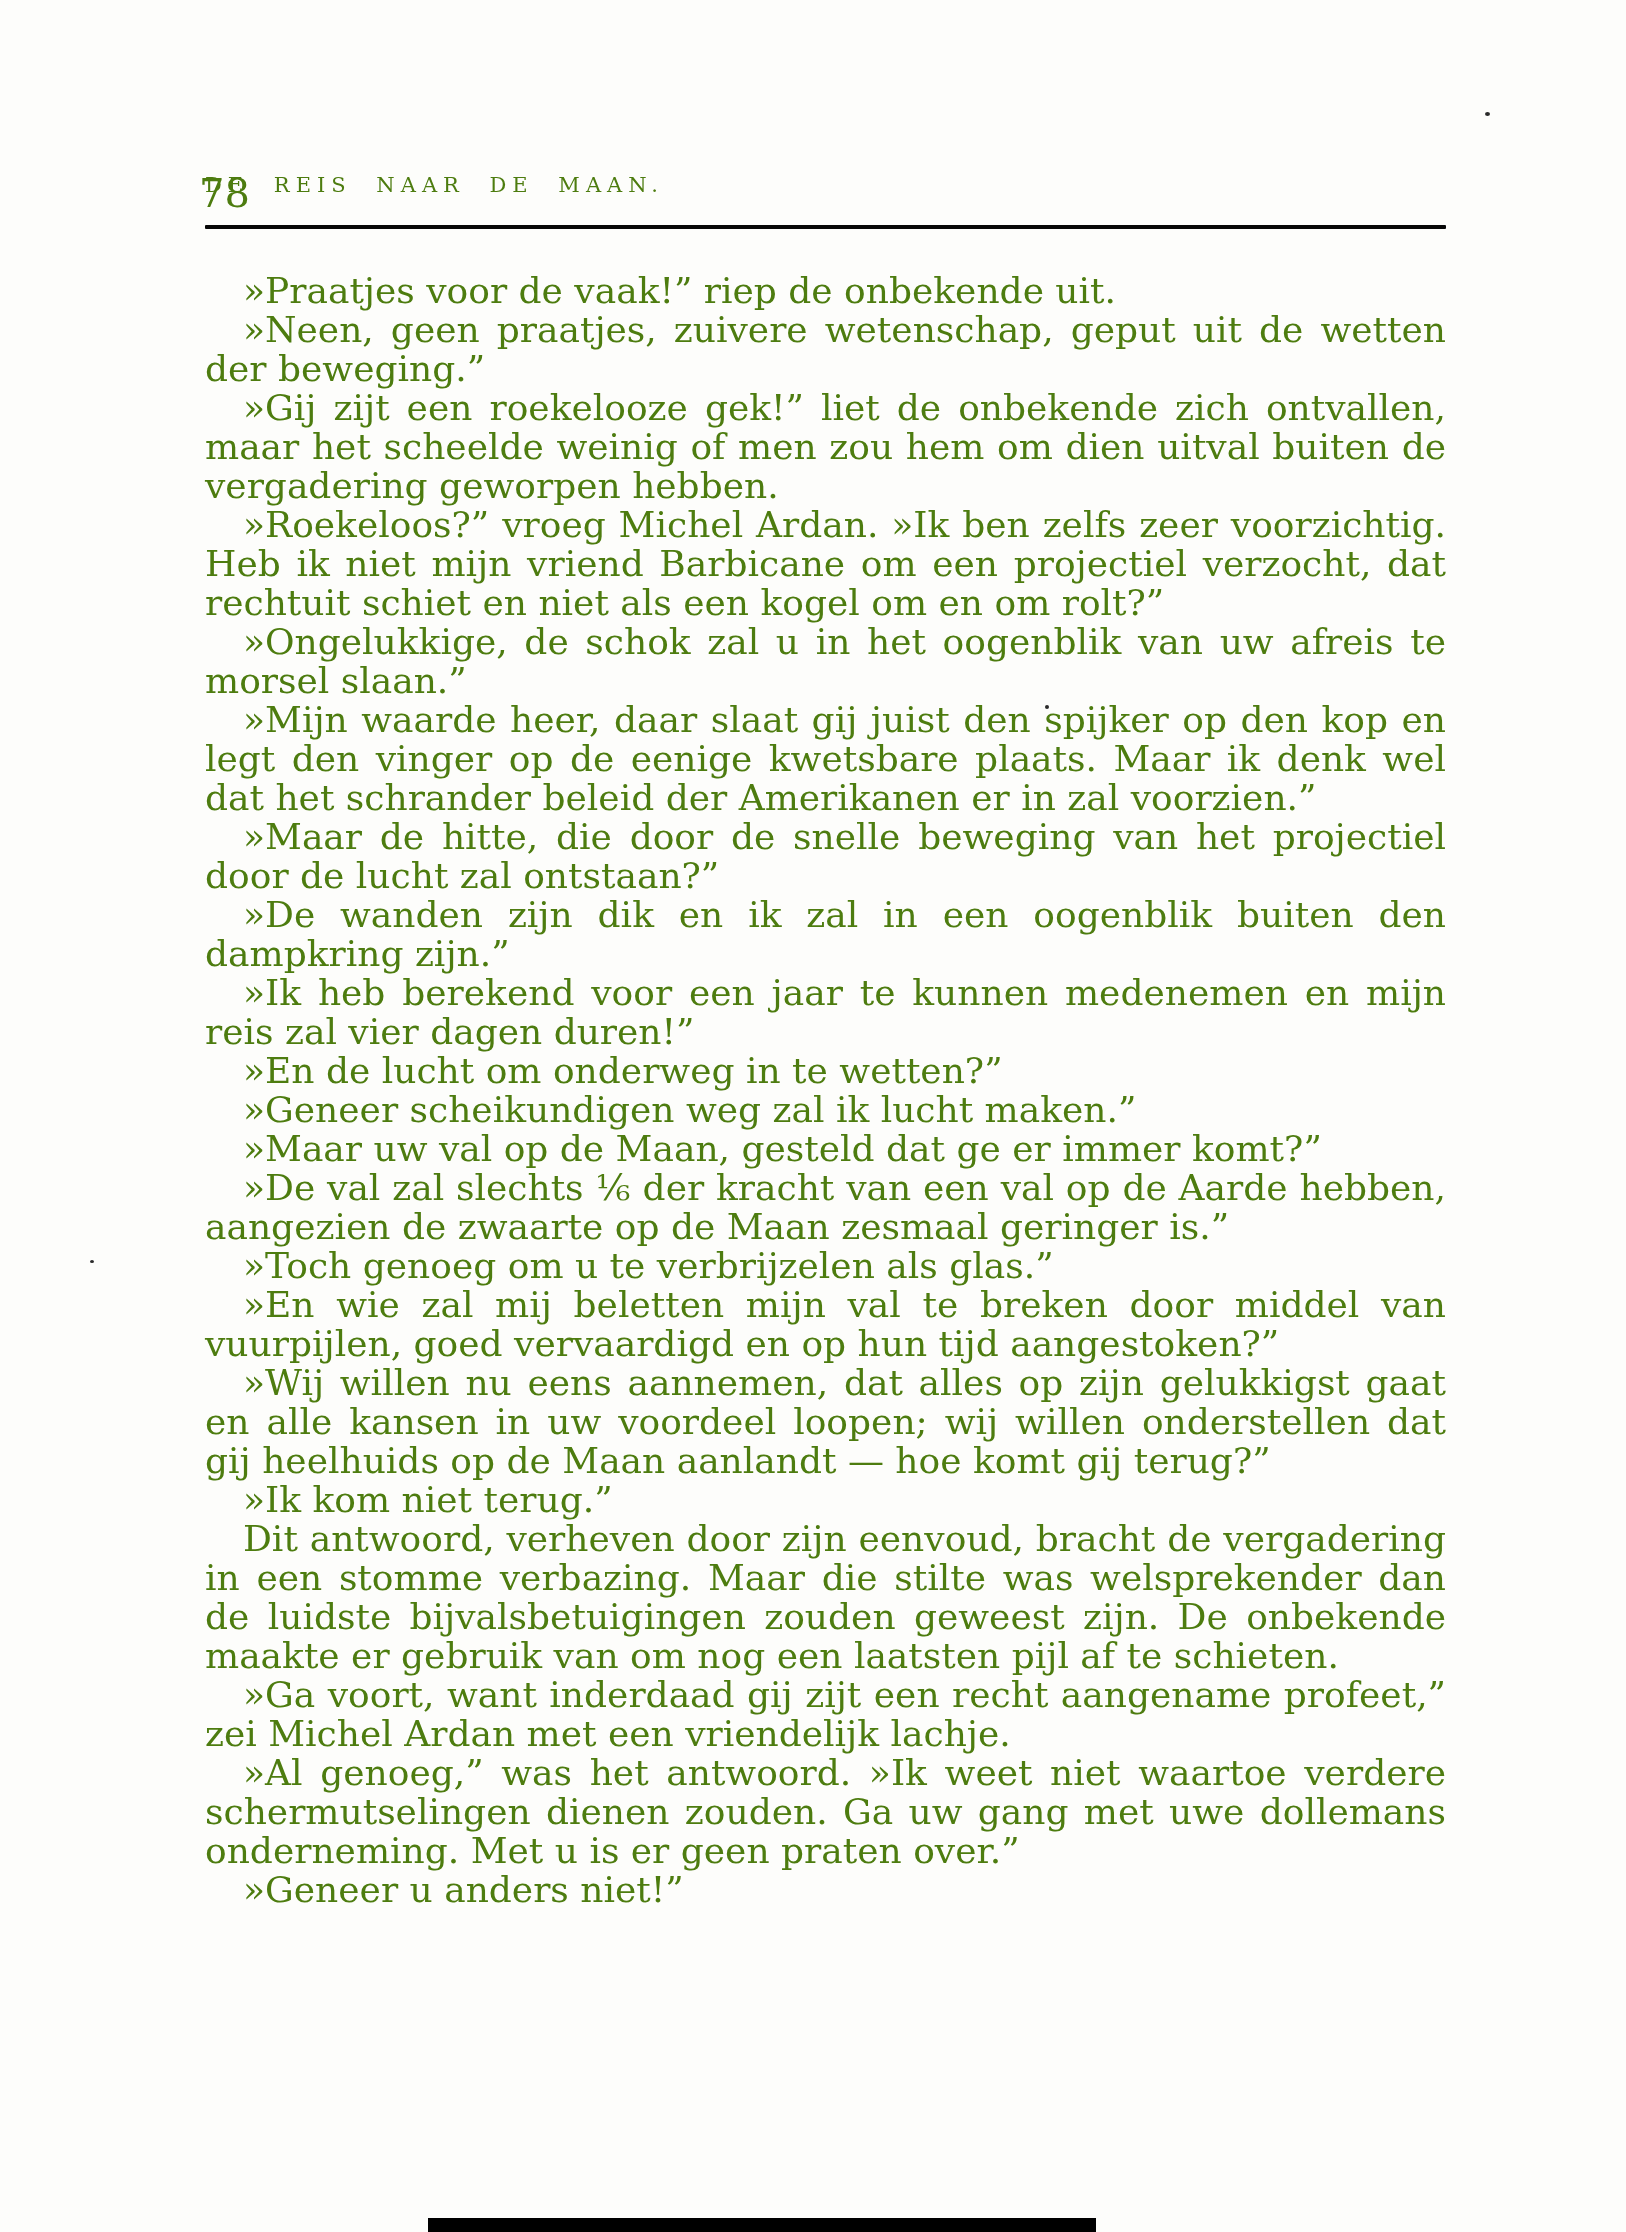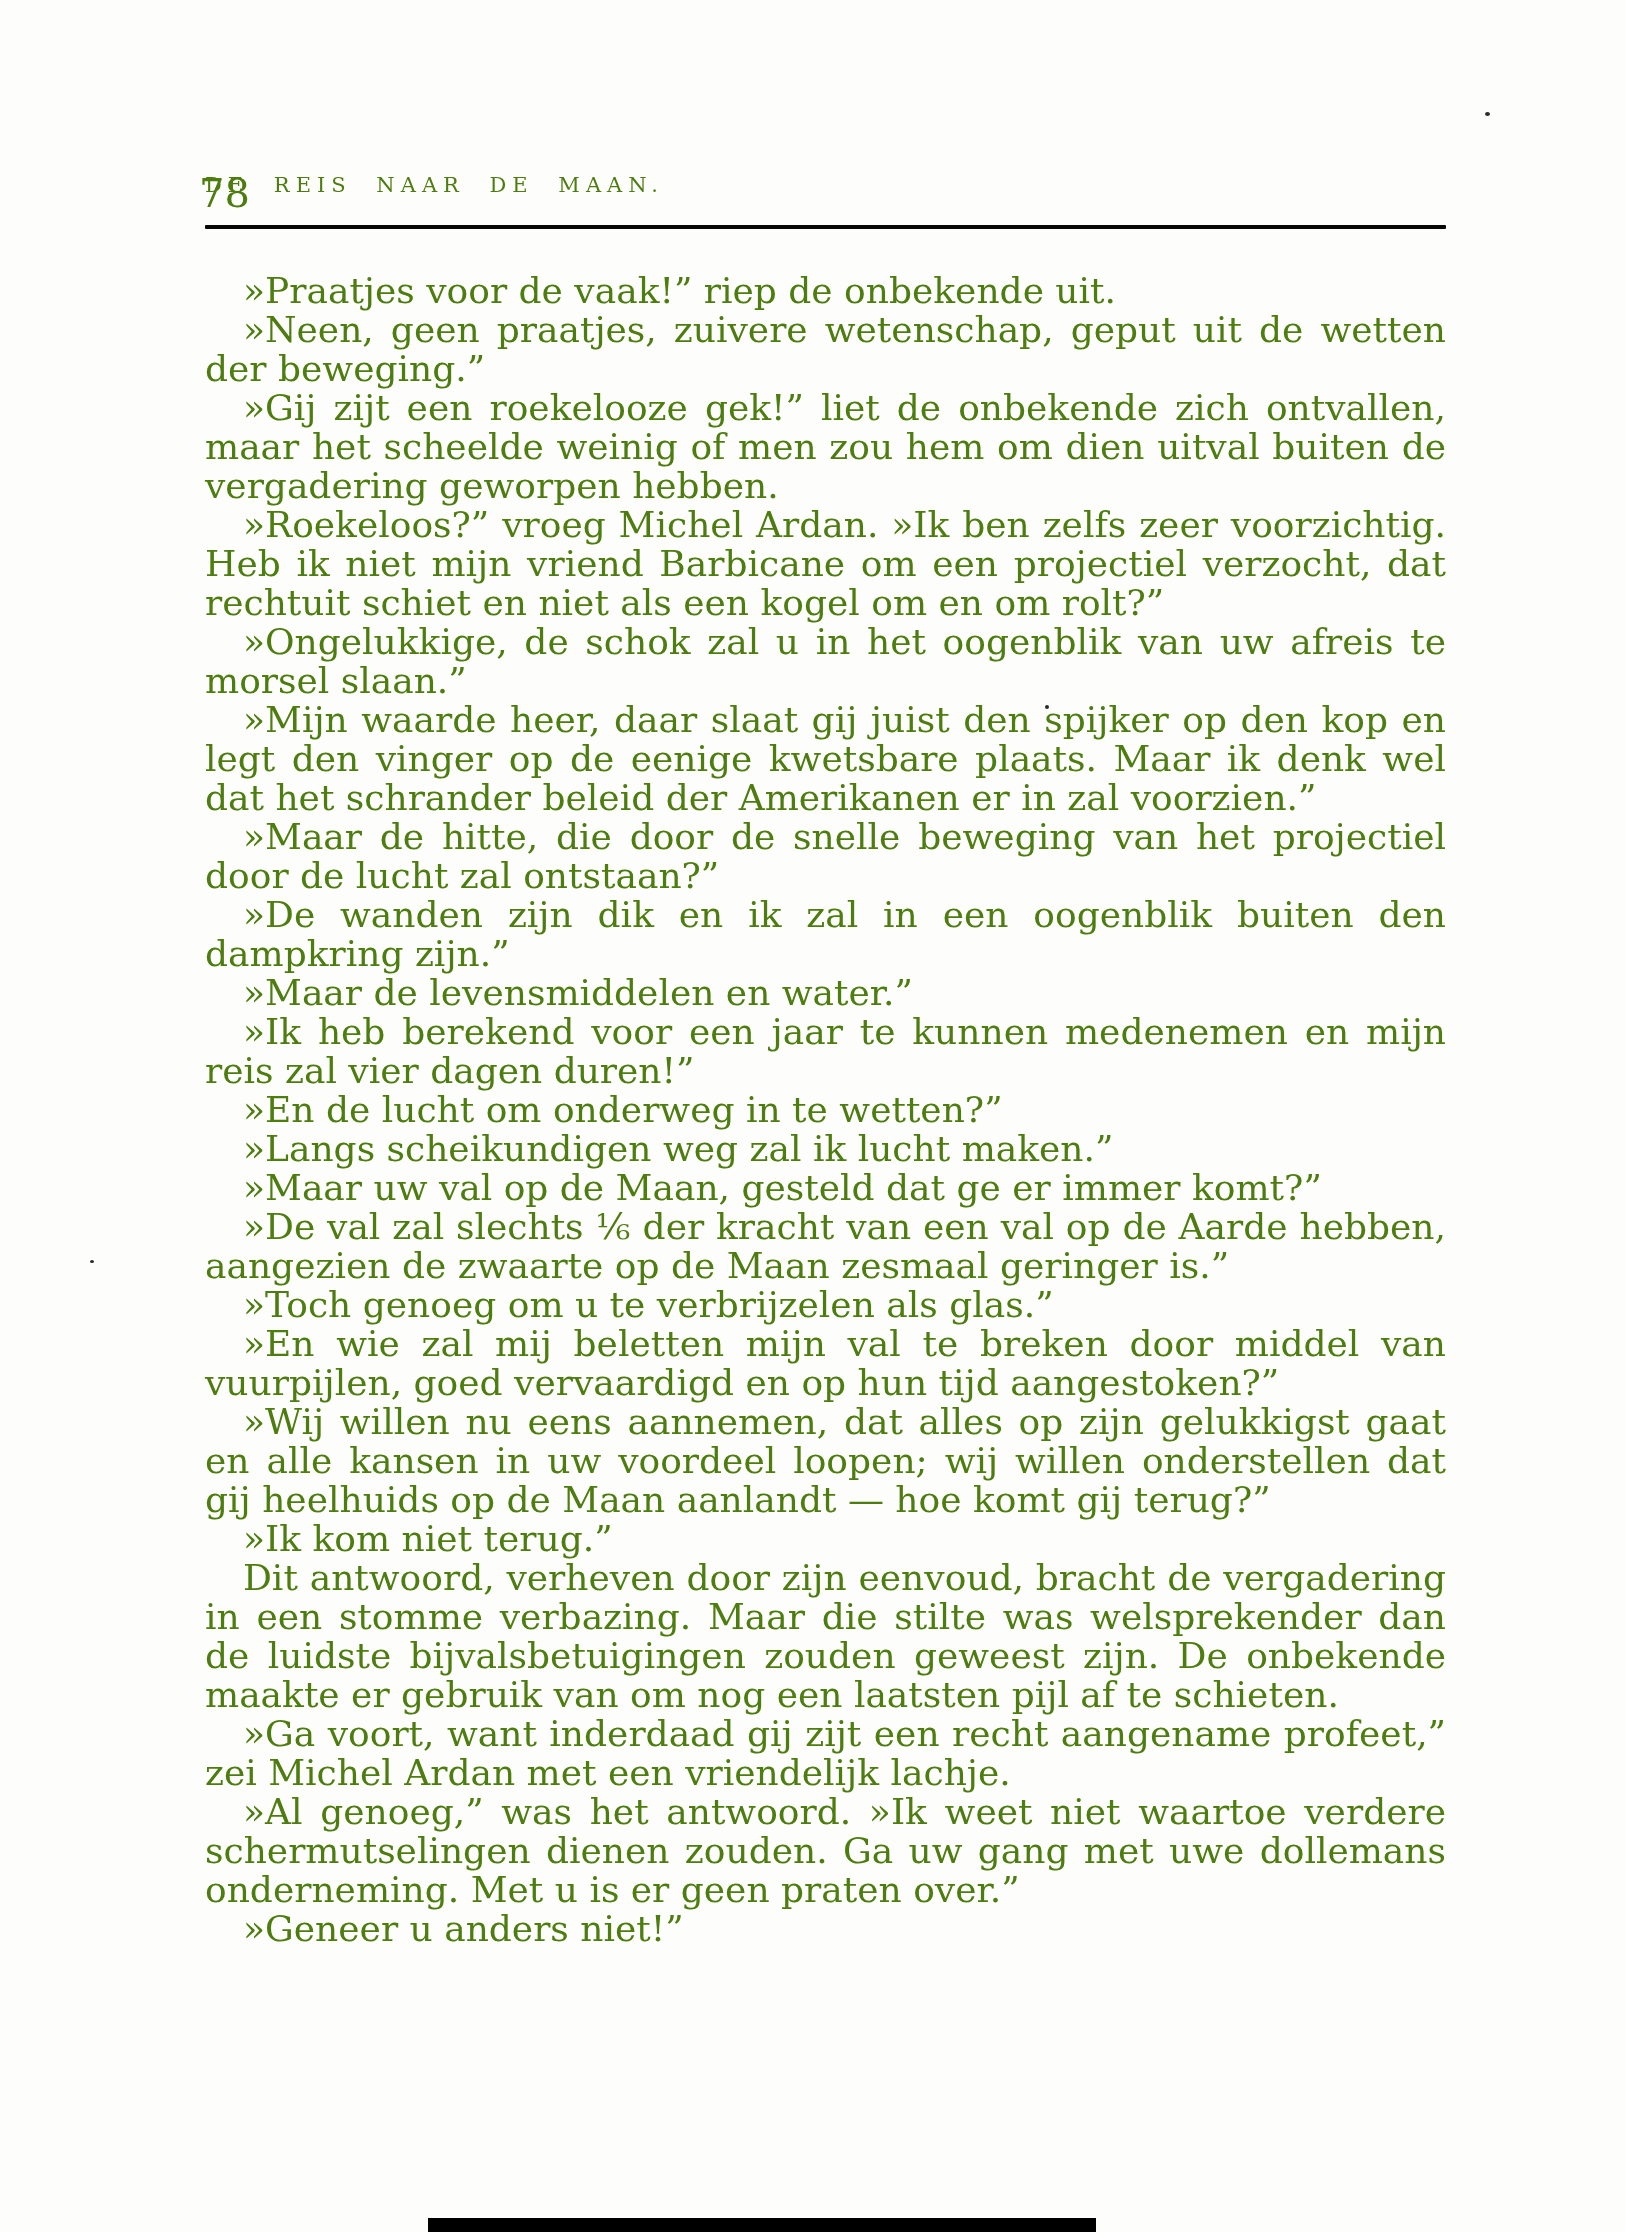--- a/index.html
+++ b/index.html
@@ -69,24 +69,23 @@
   <div class="rule"></div>
   <div class="text-block">
       <p class="para">»Praatjes voor de vaak!” riep de onbekende uit.</p>
       <p class="para">»Neen, geen praatjes, zuivere wetenschap, geput uit de wetten der beweging.”</p>
       <p class="para">»Gij zijt een roekelooze gek!” liet de onbekende zich ontvallen, maar het scheelde weinig of men zou hem om dien uitval buiten de vergadering geworpen hebben.</p>
       <p class="para">»Roekeloos?” vroeg Michel Ardan. »Ik ben zelfs zeer voorzichtig. Heb ik niet mijn vriend Barbicane om een projectiel verzocht, dat rechtuit schiet en niet als een kogel om en om rolt?”</p>
       <p class="para">»Ongelukkige, de schok zal u in het oogenblik van uw afreis te morsel slaan.”</p>
       <p class="para">»Mijn waarde heer, daar slaat gij juist den spijker op den kop en legt den vinger op de eenige kwetsbare plaats. Maar ik denk wel dat het schrander beleid der Amerikanen er in zal voorzien.”</p>
       <p class="para">»Maar de hitte, die door de snelle beweging van het projectiel door de lucht zal ontstaan?”</p>
       <p class="para">»De wanden zijn dik en ik zal in een oogenblik buiten den dampkring zijn.”</p>
-      <p class="para">»Maar de levensmiddelen en water.”</p>
       <p class="para">»Ik heb berekend voor een jaar te kunnen medenemen en mijn reis zal vier dagen duren!”</p>
       <p class="para">»En de lucht om onderweg in te wetten?”</p>
-      <p class="para">»Langs scheikundigen weg zal ik lucht maken.”</p>
+      <p class="para">»Geneer scheikundigen weg zal ik lucht maken.”</p>
       <p class="para">»Maar uw val op de Maan, gesteld dat ge er immer komt?”</p>
       <p class="para">»De val zal slechts ⅙ der kracht van een val op de Aarde hebben, aangezien de zwaarte op de Maan zesmaal geringer is.”</p>
       <p class="para">»Toch genoeg om u te verbrijzelen als glas.”</p>
       <p class="para">»En wie zal mij beletten mijn val te breken door middel van vuurpijlen, goed vervaardigd en op hun tijd aangestoken?”</p>
       <p class="para">»Wij willen nu eens aannemen, dat alles op zijn gelukkigst gaat en alle kansen in uw voordeel loopen; wij willen onderstellen dat gij heelhuids op de Maan aanlandt — hoe komt gij terug?”</p>
       <p class="para">»Ik kom niet terug.”</p>
       <p class="para">Dit antwoord, verheven door zijn eenvoud, bracht de vergadering in een stomme verbazing. Maar die stilte was welsprekender dan de luidste bijvalsbetuigingen zouden geweest zijn. De onbekende maakte er gebruik van om nog een laatsten pijl af te schieten.</p>
       <p class="para">»Ga voort, want inderdaad gij zijt een recht aangename profeet,” zei Michel Ardan met een vriendelijk lachje.</p>
       <p class="para">»Al genoeg,” was het antwoord. »Ik weet niet waartoe verdere schermutselingen dienen zouden. Ga uw gang met uwe dollemans onderneming. Met u is er geen praten over.”</p>
       <p class="para">»Geneer u anders niet!”</p>

